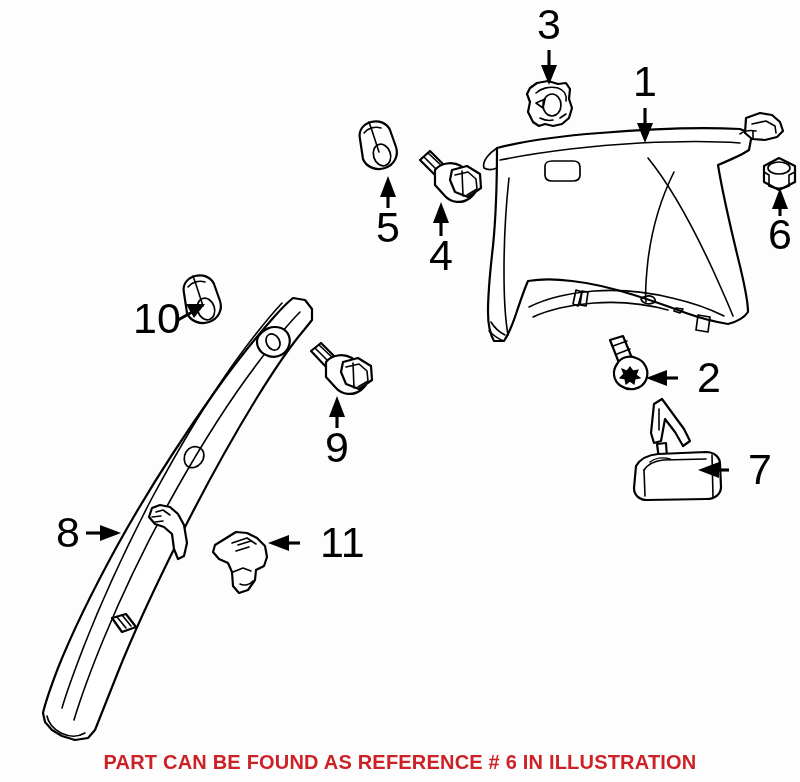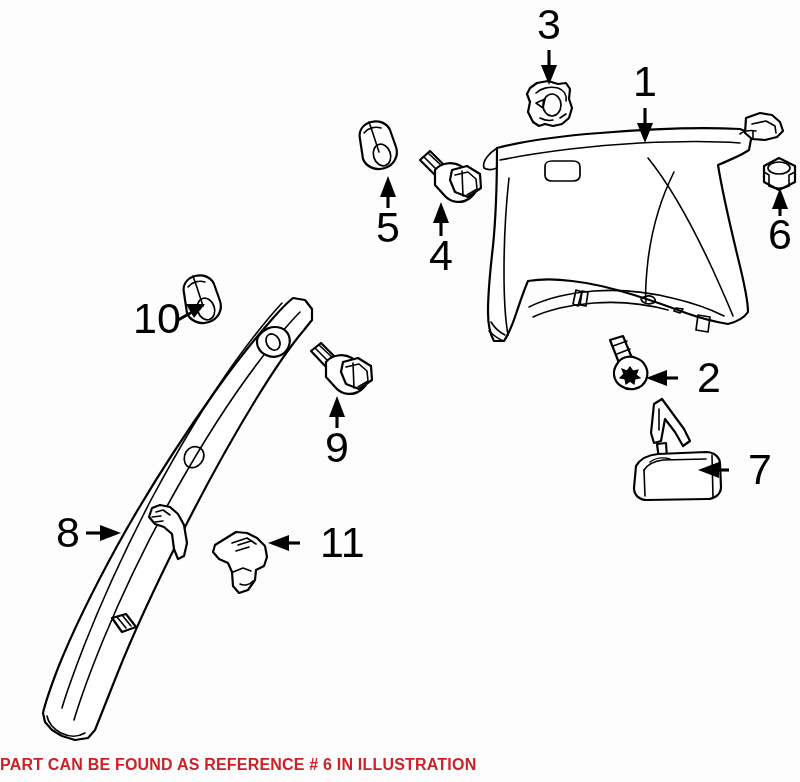--- a/index.html
+++ b/index.html
@@ -66,23 +66,23 @@
     font-size: 43px;
     font-weight: 400;
     fill: #000000;
     dominant-baseline: middle;
   }
   .caption-bar {
     position: absolute;
     left: 0;
     right: 0;
     bottom: 8px;
-    text-align: left;
+    text-align: center;
     font-family: "Liberation Sans", sans-serif;
-    font-size: 16px;
+    font-size: 20px;
     font-weight: bold;
     letter-spacing: 0.2px;
     color: #cc2127;
     white-space: nowrap;
   }
 </style>
 </head>
 <body>
 
 <div id="diagram-root">

